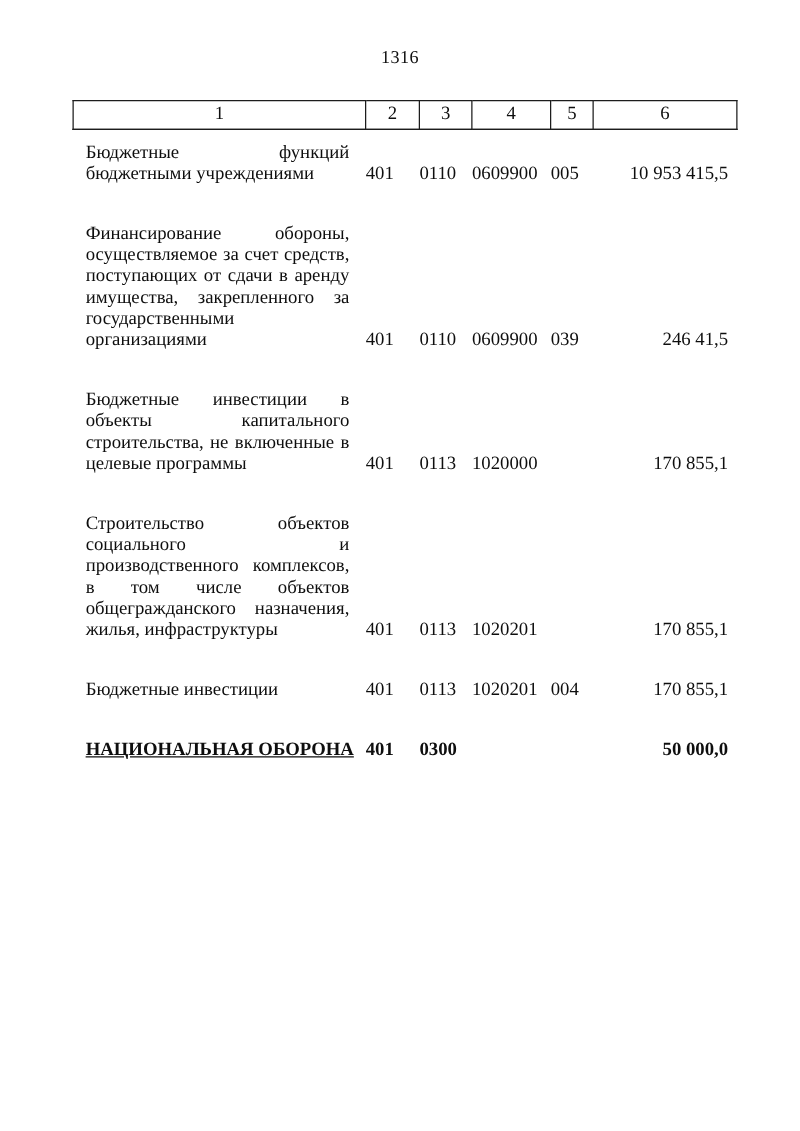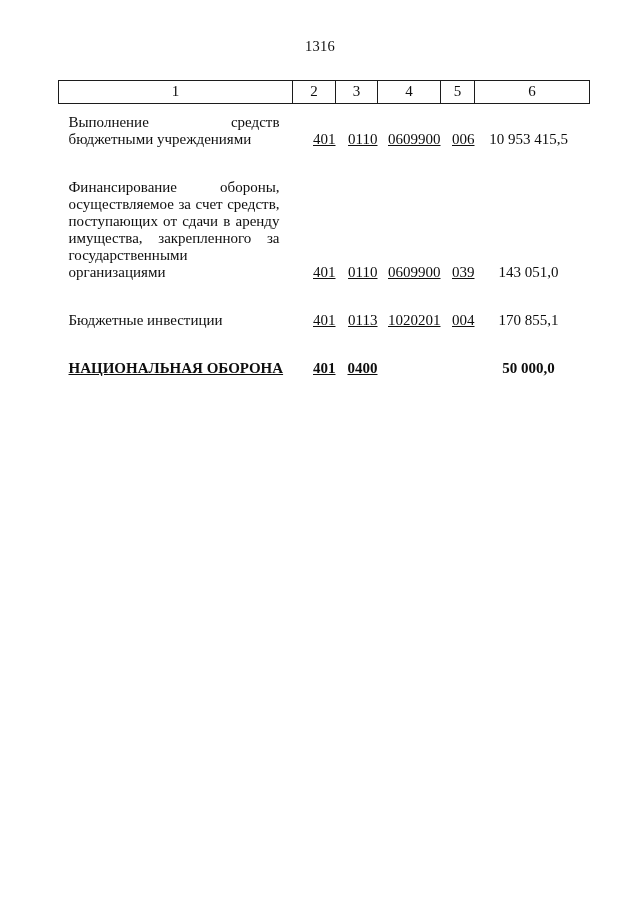--- a/index.html
+++ b/index.html
@@ -53,25 +53,24 @@
     padding-top: 10px;
   }
   td.c1 {
     text-align: justify;
     text-align-last: left;
     -moz-text-align-last: left;
     padding-left: 10px !important;
     padding-right: 13px !important;
   }
   td.c2, td.c3, td.c4, td.c5 {
-    text-align: right;
-    text-decoration: underline;
+    text-align: left;
   }
   td.c6 {
-    text-align: center;
+    text-align: right;
     padding-right: 7px !important;
   }
   tr.row-bold td {
     font-weight: bold;
     padding-top: 34px;
   }
   tr.row-bold td.c1 {
     white-space: nowrap;
     text-align: left;
     text-decoration: underline;
@@ -98,47 +97,63 @@
         <th>1</th>
         <th>2</th>
         <th>3</th>
         <th>4</th>
         <th>5</th>
         <th>6</th>
       </tr>
     </thead>
     <tbody id="table-body">
         <tr class="body-row">
-      <td class="c1">Выполнение средств бюджетными учреждениями</td>
+      <td class="c1">Бюджетные функций бюджетными учреждениями</td>
       <td class="c2">401</td>
       <td class="c3">0110</td>
       <td class="c4">0609900</td>
-      <td class="c5">006</td>
+      <td class="c5">005</td>
       <td class="c6">10 953 415,5</td>
     </tr>
         <tr class="body-row">
       <td class="c1">Финансирование обороны, осуществляемое за счет средств, поступающих от сдачи в аренду имущества, закрепленного за государственными организациями</td>
       <td class="c2">401</td>
       <td class="c3">0110</td>
       <td class="c4">0609900</td>
       <td class="c5">039</td>
-      <td class="c6">143 051,0</td>
+      <td class="c6">246 41,5</td>
+    </tr>
+        <tr class="body-row">
+      <td class="c1">Бюджетные инвестиции в объекты капитального строительства, не включенные в целевые программы</td>
+      <td class="c2">401</td>
+      <td class="c3">0113</td>
+      <td class="c4">1020000</td>
+      <td class="c5"></td>
+      <td class="c6">170 855,1</td>
+    </tr>
+        <tr class="body-row">
+      <td class="c1">Строительство объектов социального и производственного комплексов, в том числе объектов общегражданского назначения, жилья, инфраструктуры</td>
+      <td class="c2">401</td>
+      <td class="c3">0113</td>
+      <td class="c4">1020201</td>
+      <td class="c5"></td>
+      <td class="c6">170 855,1</td>
     </tr>
         <tr class="body-row">
       <td class="c1">Бюджетные инвестиции</td>
       <td class="c2">401</td>
       <td class="c3">0113</td>
       <td class="c4">1020201</td>
       <td class="c5">004</td>
       <td class="c6">170 855,1</td>
     </tr>
         <tr class="body-row row-bold">
       <td class="c1">НАЦИОНАЛЬНАЯ ОБОРОНА</td>
       <td class="c2">401</td>
-      <td class="c3">0400</td>
+      <td class="c3">0300</td>
       <td class="c4"></td>
       <td class="c5"></td>
       <td class="c6">50 000,0</td>
     </tr>
       </tbody>
   </table>
 
 </div>
 
 </body></html>

